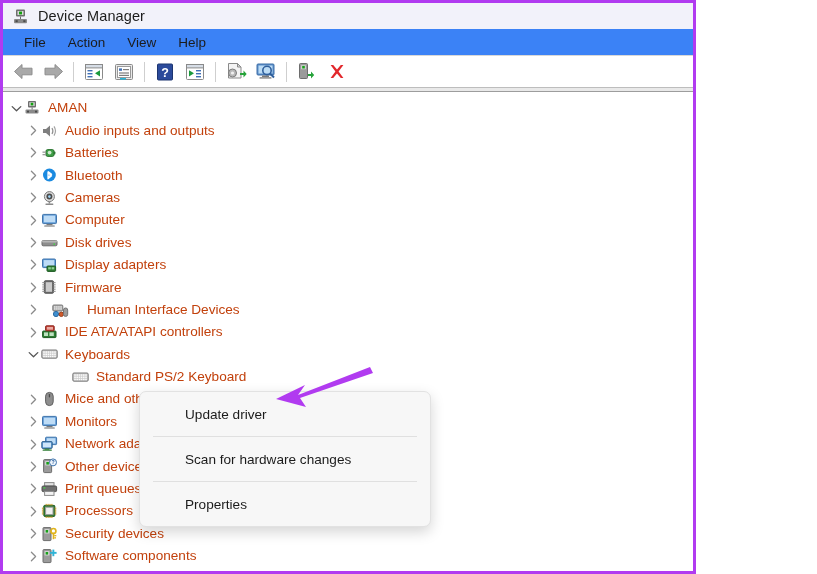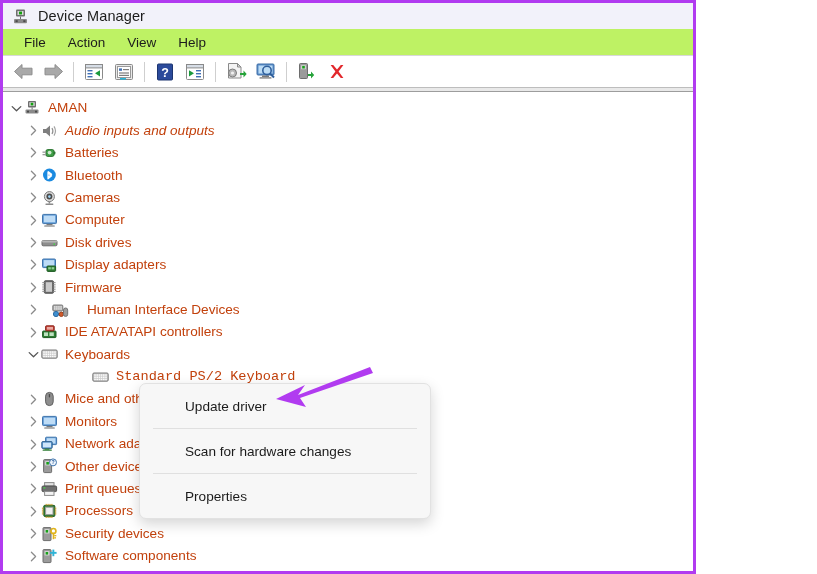--- a/index.html
+++ b/index.html
@@ -16,21 +16,21 @@
   
   .titlebar{
     height:26px;background:#f2f2fa;display:flex;align-items:center;
     padding-left:9px;box-sizing:border-box;
   }
   .titlebar .tb-icon{width:17px;height:17px;position:relative;margin-right:9px;flex:none;}
   .title-text{font-size:14.5px;color:#1c1c1c;letter-spacing:.1px;}
 
   
   .menubar{
-    height:26px;background:#bef264;display:flex;align-items:center;
+    height:26px;background:#3b82f6;display:flex;align-items:center;
     padding-left:10px;box-sizing:border-box;
   }
   .menubar .mi{font-size:13.5px;color:#1c1c1c;padding:2px 11px;cursor:default;}
 
   
   .toolbar{
     height:32px;background:#ffffff;display:flex;align-items:center;
     padding-left:5px;box-sizing:border-box;
     border-top:1px solid #d8d8d8;
   }
@@ -48,21 +48,21 @@
         font-size:12px;color:#8b8b8b;line-height:1;}
   .chev svg{display:block;}
   .ico{width:17px;height:16px;flex:none;margin-right:7px;position:relative;}
   .lbl{line-height:1;}
   .row.sel .selbg{
     position:absolute;left:0;top:0;bottom:0;background:#cde8f7;z-index:-1;border-radius:1px;
   }
 
   
   .ctxmenu{
-    position:absolute;left:136px;top:380px;width:292px;
+    position:absolute;left:136px;top:388px;width:292px;
     background:#f7f7f7;border:1px solid #e2e2e2;border-radius:7px;
     box-shadow:0 5px 14px rgba(0,0,0,.17);
     padding:6px 0;box-sizing:border-box;z-index:40;
   }
   .ctxitem{
     height:32px;display:flex;align-items:center;padding-left:45px;
     font-size:13.6px;color:#1b1b1b;box-sizing:border-box;cursor:default;
   }
   .ctxsep{height:1px;background:#e0e0e0;margin:6px 13px;}
 
@@ -210,21 +210,21 @@
             <rect x="4" y="1" width="8" height="6.4" rx="1" fill="#6e6e6e"></rect>
        <rect x="5.3" y="2.3" width="5.4" height="3.6" fill="#dadada"></rect>
        <rect x="6.7" y="2.8" width="2.6" height="2.6" fill="#13a10e"></rect>
        <rect x="7.6" y="7.4" width="1" height="2.2" fill="#6e6e6e"></rect>
        <rect x="1.5" y="9.6" width="13" height="4" rx="1" fill="#8a8a8a"></rect>
        <rect x="3" y="10.7" width="2" height="1.8" fill="#4a4a4a"></rect>
        <rect x="11" y="10.7" width="2" height="1.8" fill="#4a4a4a"></rect>
           </svg></span>
         <span class="lbl">AMAN</span>
       </div>
-      <div class="row" style="padding-left: 23px; font-style: italic;">
+      <div class="row" style="padding-left: 23px;">
         <span class="chev">
           <svg width="9" height="11" viewBox="0 0 9 11">
             <path d="M2.4 1.2 L6.6 5.5 L2.4 9.8" fill="none" stroke="#8b8b8b" stroke-width="1.25" stroke-linecap="round" stroke-linejoin="round"></path>
           </svg>
         </span>
         <span class="ico"><svg width="17" height="16" viewBox="0 0 17 16">
             <path d="M2 6 h3 L9 2.4 v11.2 L5 10 H2 Z" fill="#7f7f7f"></path>
        <path d="M11 5 q1.8 3 0 6" stroke="#8f8f8f" stroke-width="1.2" fill="none"></path>
        <path d="M13 3.4 q3 4.6 0 9.2" stroke="#a3a3a3" stroke-width="1.2" fill="none"></path>
           </svg></span>
@@ -396,21 +396,21 @@
             <rect x="2.2" y="9.7" width="1.6" height="1.5" fill="#fbfbfb"></rect>
             <rect x="4.4" y="9.7" width="1.6" height="1.5" fill="#fbfbfb"></rect>
             <rect x="6.6000000000000005" y="9.7" width="1.6" height="1.5" fill="#fbfbfb"></rect>
             <rect x="8.8" y="9.7" width="1.6" height="1.5" fill="#fbfbfb"></rect>
             <rect x="11" y="9.7" width="1.6" height="1.5" fill="#fbfbfb"></rect>
             <rect x="13.2" y="9.7" width="1.6" height="1.5" fill="#fbfbfb"></rect>
        <rect x="4.6" y="11.9" width="7" height="0" fill="#fbfbfb"></rect>
           </svg></span>
         <span class="lbl">Keyboards</span>
       </div>
-      <div class="row sel" style="padding-left: 74px; font-family: Liberation Mono, monospace;">
+      <div class="row sel" style="padding-left: 54px;">
         <div class="selbg" style="left: 68px; width: 195px;"></div>
         <span class="chev"></span>
         <span class="ico"><svg width="17" height="16" viewBox="0 0 17 16">
             <rect x=".8" y="4" width="15.4" height="8.2" rx="1.2" fill="#c9c9c9" stroke="#7a7a7a"></rect>
        <rect x="2.2" y="5.3" width="1.6" height="1.5" fill="#fbfbfb"></rect>
             <rect x="4.4" y="5.3" width="1.6" height="1.5" fill="#fbfbfb"></rect>
             <rect x="6.6000000000000005" y="5.3" width="1.6" height="1.5" fill="#fbfbfb"></rect>
             <rect x="8.8" y="5.3" width="1.6" height="1.5" fill="#fbfbfb"></rect>
             <rect x="11" y="5.3" width="1.6" height="1.5" fill="#fbfbfb"></rect>
             <rect x="13.2" y="5.3" width="1.6" height="1.5" fill="#fbfbfb"></rect>

